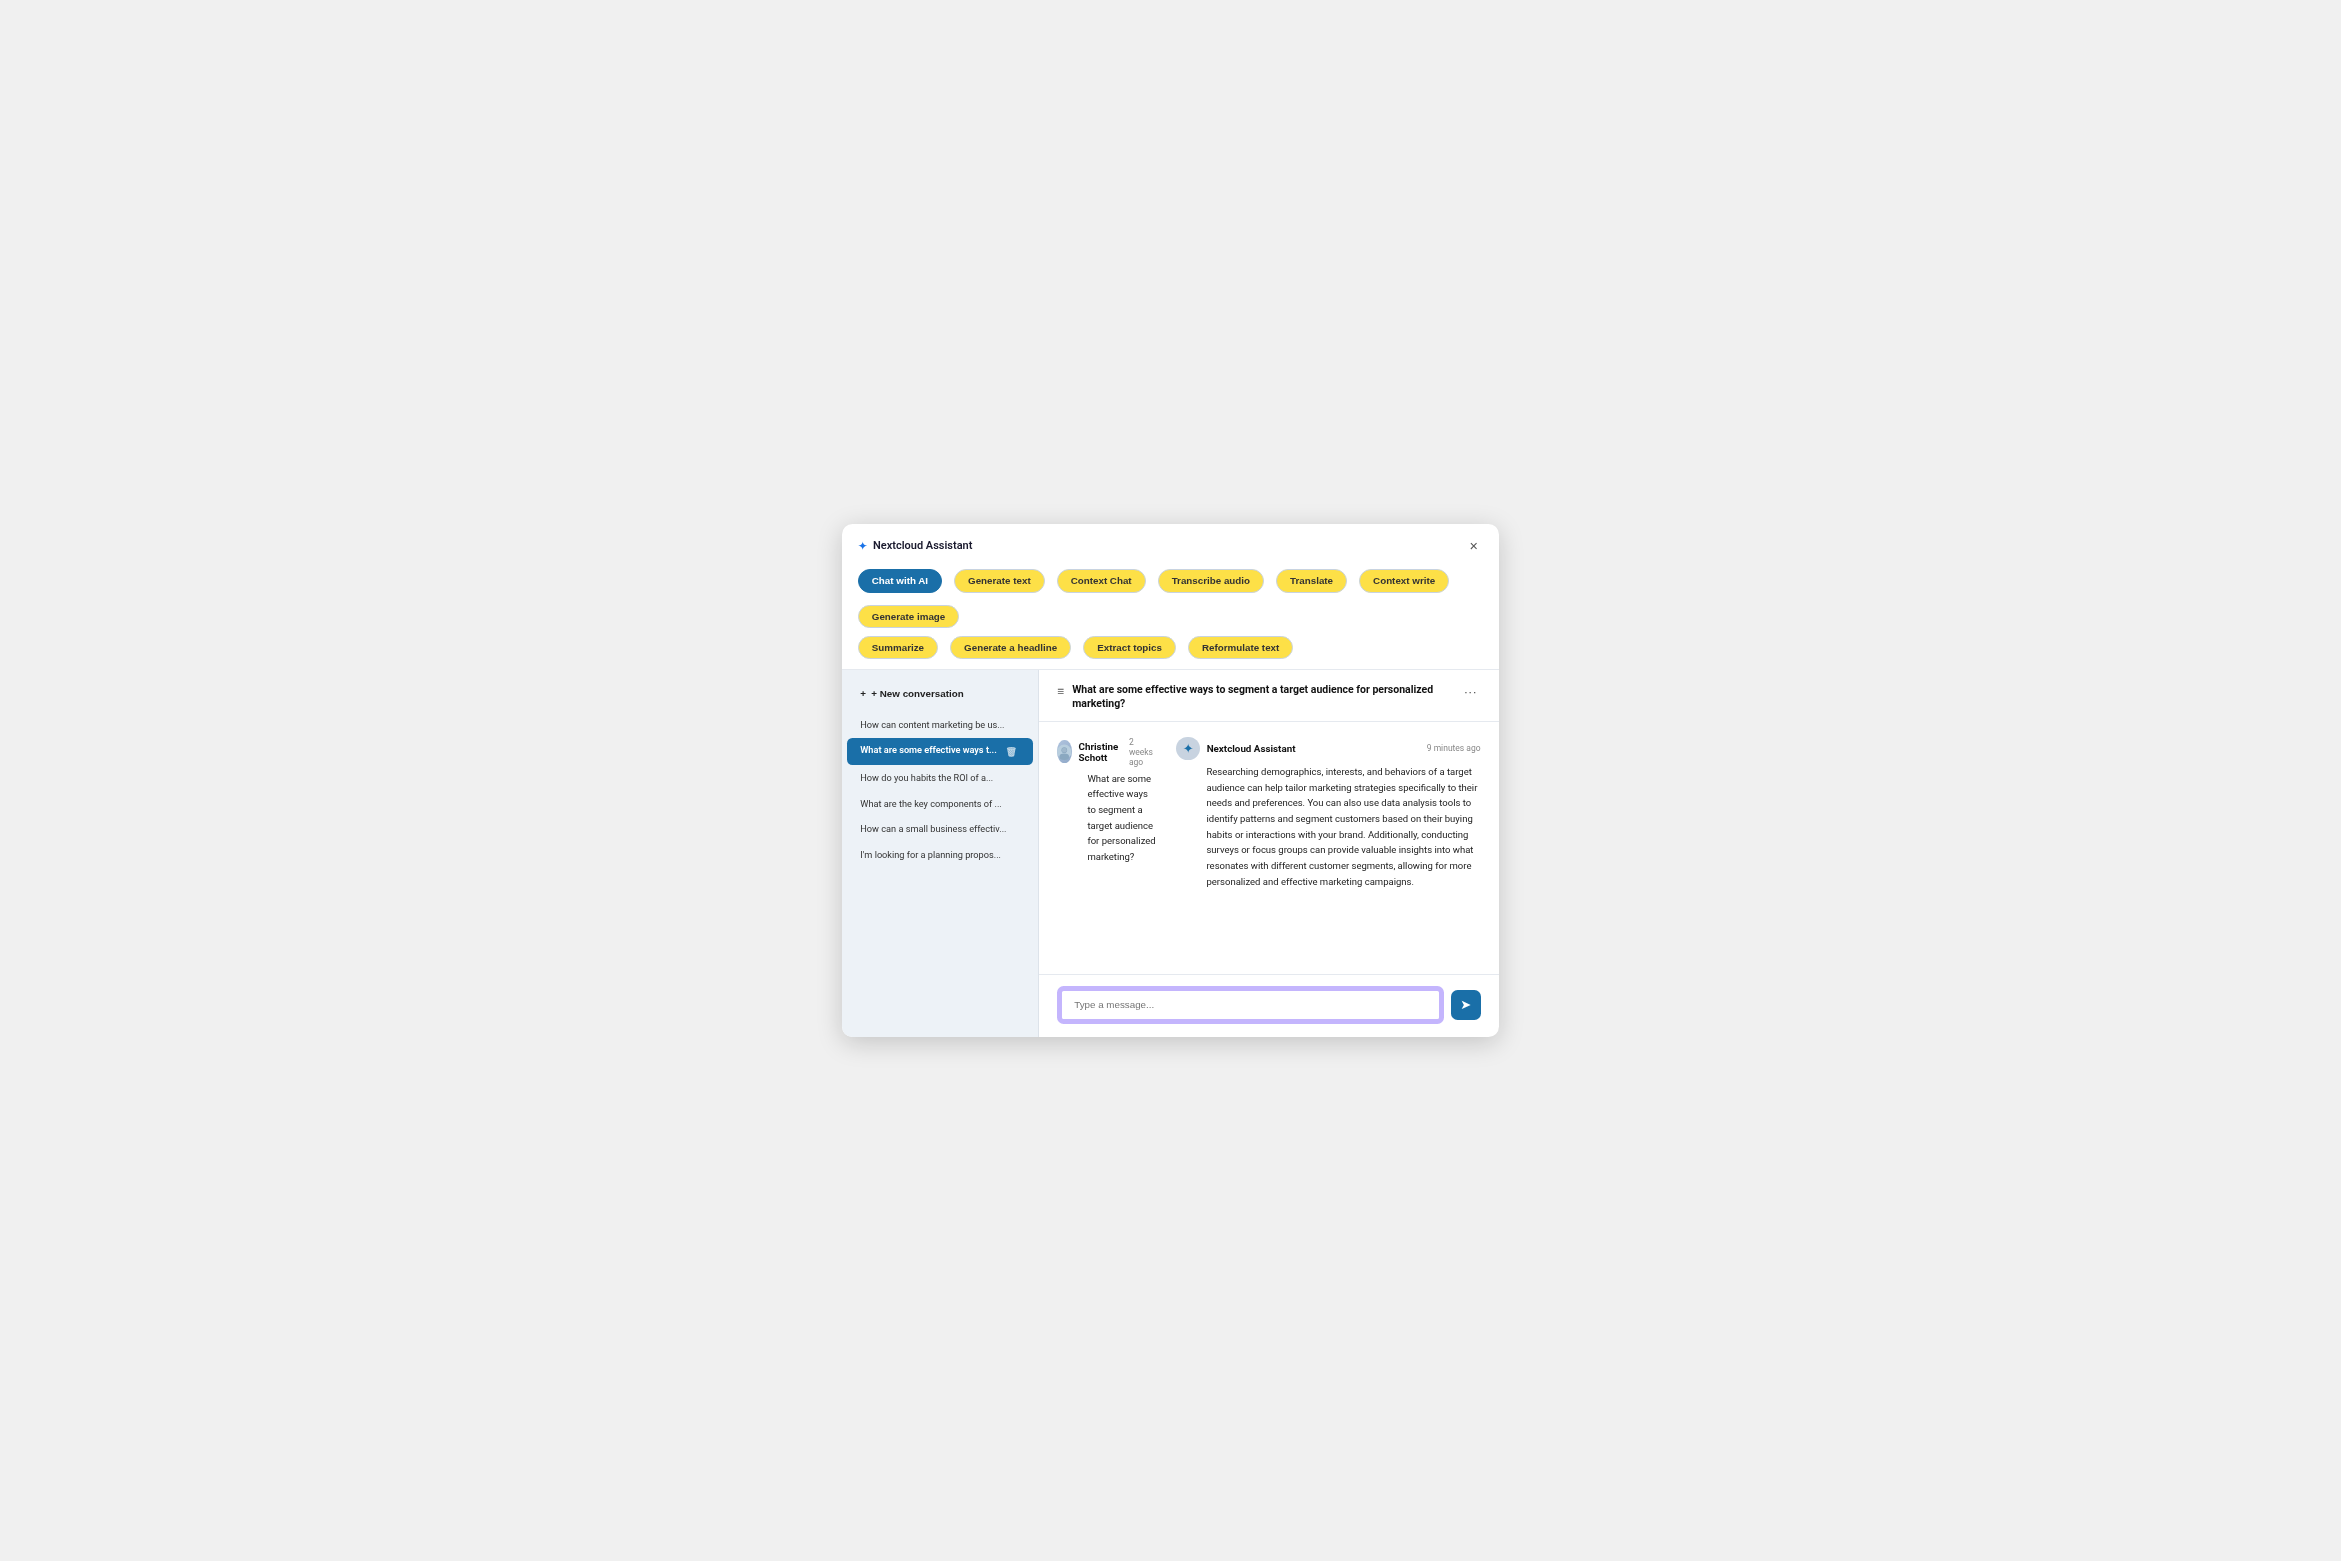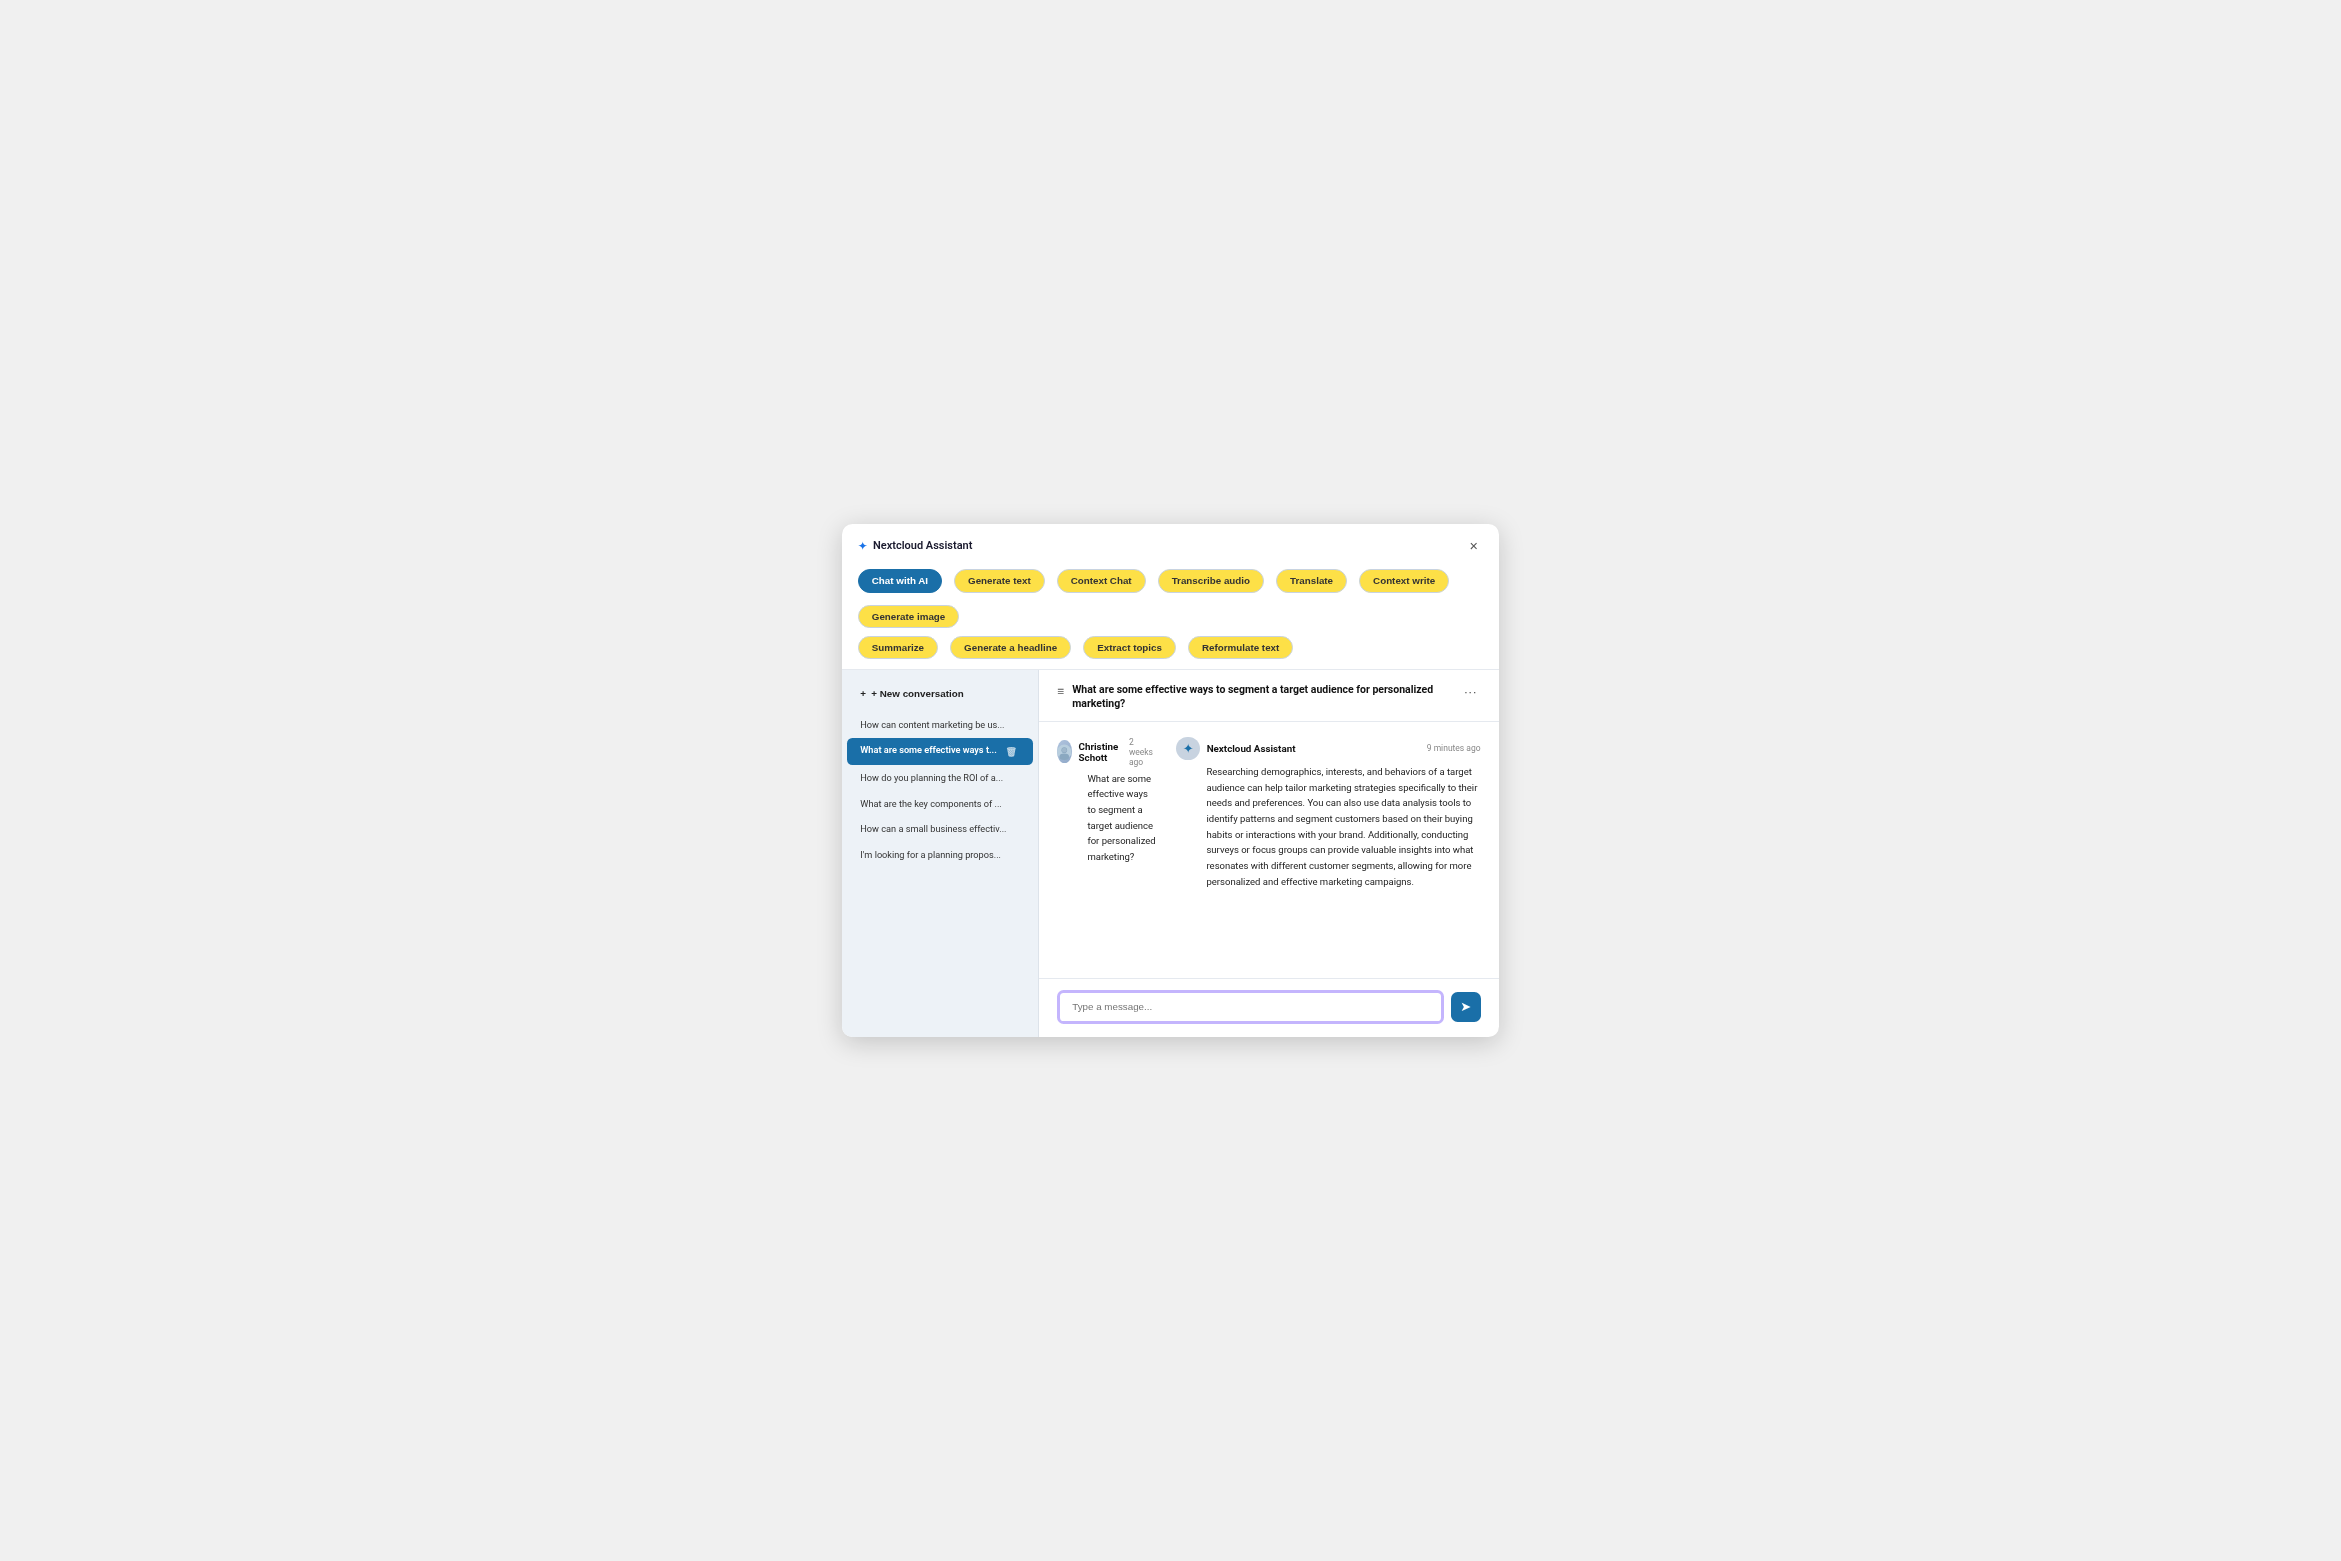--- a/index.html
+++ b/index.html
@@ -266,21 +266,21 @@
       padding: 10.5px 18.4px 13px 18.4px;
       display: flex;
       gap: 6.6px;
       align-items: center;
       border-top: 0.7px solid #e5e9ef;
     }
 
     .message-input {
       flex: 1;
       padding: 8.5px 11.8px;
-      border: 3px solid #c4b5fd;
+      border: 5px solid #c4b5fd;
       border-radius: 6.6px;
       font-size: 9.8px;
       color: #555;
       outline: none;
       background: #fff;
     }
 
     .send-btn {
       background: #1a6fa8;
       border: none;
@@ -347,21 +347,21 @@
       </button>
 
       <div class="conversation-item">
         <span>How can content marketing be us...</span>
       </div>
       <div class="conversation-item active">
         <span>What are some effective ways t...</span>
         <span class="delete-icon">🗑</span>
       </div>
       <div class="conversation-item">
-        <span>How do you planning the ROI of a...</span>
+        <span>How do you habits the ROI of a...</span>
       </div>
       <div class="conversation-item">
         <span>What are the key components of ...</span>
       </div>
       <div class="conversation-item">
         <span>How can a small business effectiv...</span>
       </div>
       <div class="conversation-item">
         <span>I'm looking for a planning propos...</span>
       </div>

